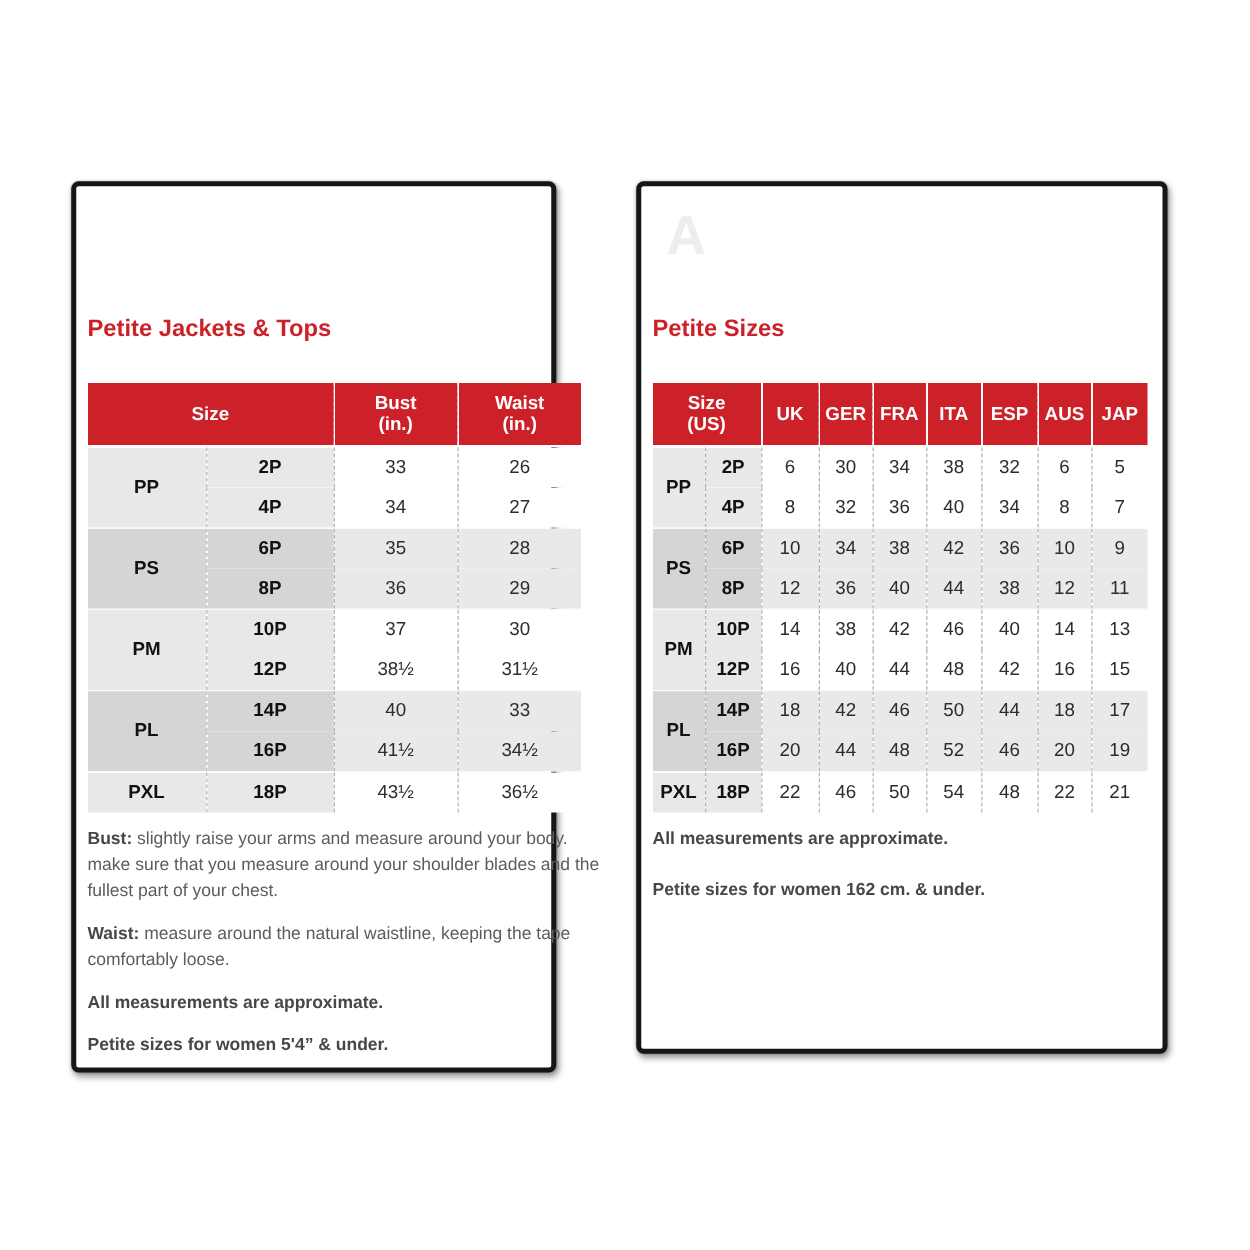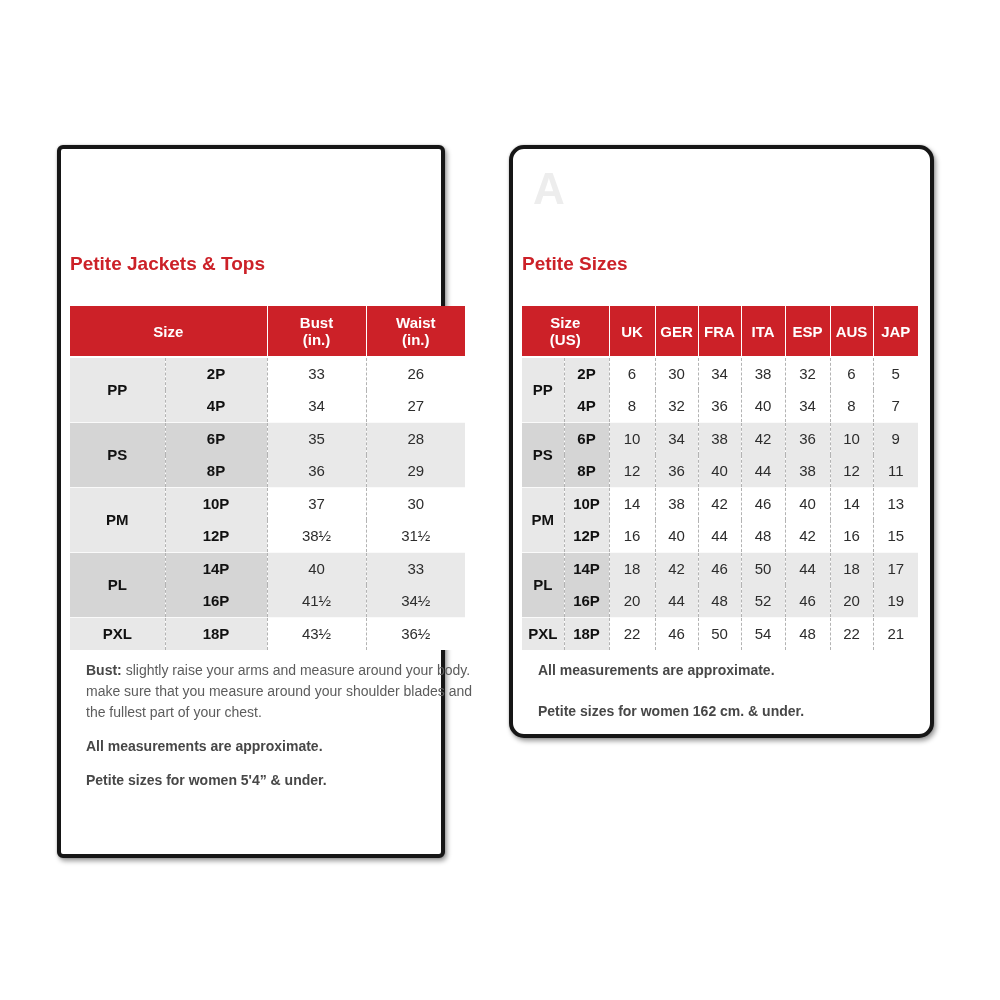--- a/index.html
+++ b/index.html
@@ -13,21 +13,21 @@
   body{
     width:1000px;height:1000px;position:relative;background:#ffffff;
     font-family:"Liberation Sans", sans-serif;
   }
   .panel{
     position:absolute;background:#fff;border:4px solid var(--border);
     border-radius:6px;
     box-shadow:2px 3px 5px rgba(0,0,0,.40), 0 0 2px rgba(0,0,0,.25);
   }
   #left-panel{left:57px;top:145px;width:388px;height:713px;}
-  #right-panel{left:509px;top:145px;width:425px;height:593px;border-radius:15px;}
+  #right-panel{left:509px;top:145px;width:425px;height:698px;}
   .card-title{
     position:absolute;left:9px;top:104px;margin:0;
     font-size:19px;font-weight:bold;color:var(--red);letter-spacing:0;
   }
   .watermark{
     position:absolute;left:20px;top:18px;font-size:44px;font-weight:bold;
     color:var(--watermark);line-height:1;
   }
   .tbl-wrap{position:absolute;left:9px;top:141px;margin-top:16px;}
   table.tbl{border-collapse:collapse;table-layout:fixed;}
@@ -48,21 +48,21 @@
   table.tbl tbody tr.row-span-continue > *:first-child{border-left:1px dashed #b3b3b3;}
   table.tbl tbody th.grp{font-weight:bold;color:var(--label-text);}
   table.tbl tbody td.size{font-weight:bold;color:var(--label-text);}
   table.tbl tbody tr.group-start > *{border-top:1px solid #fafafa;}
   .g-light{background:var(--shade-light);}
   .g-dark{background:var(--shade-dark);}
   .v-light{background:var(--val-light);}
   .v-dark{background:var(--val-dark);}
   .notes{position:absolute;left:9px;top:511px;width:410px;}
   .notes p{
-    margin:0 0 13px 16px;font-size:14px;line-height:21px;color:var(--note);
+    margin:0 0 13px 0;font-size:14px;line-height:21px;color:var(--note);
   }
   .notes.wide-gap p{margin-bottom:20px;}
   .notes b{color:var(--note-bold);}
 </style>
 </head>
 <body>
 
 <div class="panel" id="left-panel">
   <h2 class="card-title">Petite Jackets &amp; Tops</h2>
   <div class="tbl-wrap" id="left-table-mount">
@@ -129,20 +129,21 @@
             <th rowspan="1" class="grp g-light">PXL</th>
             <td class="size g-light">18P</td>
             <td class="v-light">43½</td>
             <td class="v-light">36½</td>
           </tr>
         </tbody>
       </table>
     </div>
   <div class="notes" id="left-notes-mount">
       <p><b>Bust:</b><span> slightly raise your arms and measure around your body. make sure that you measure around your shoulder blades and the fullest part of your chest.</span></p>
+      <p><b>Waist:</b><span> measure around the natural waistline, keeping the tape comfortably loose.</span></p>
       <p><b>All measurements are approximate.</b></p>
       <p><b>Petite sizes for women 5'4” &amp; under.</b></p>
     </div>
 </div>
 
 <div class="panel" id="right-panel">
   <div class="watermark">A</div>
   <h2 class="card-title">Petite Sizes</h2>
   <div class="tbl-wrap" id="right-table-mount">
       <table class="tbl" style="width: 396px;">

